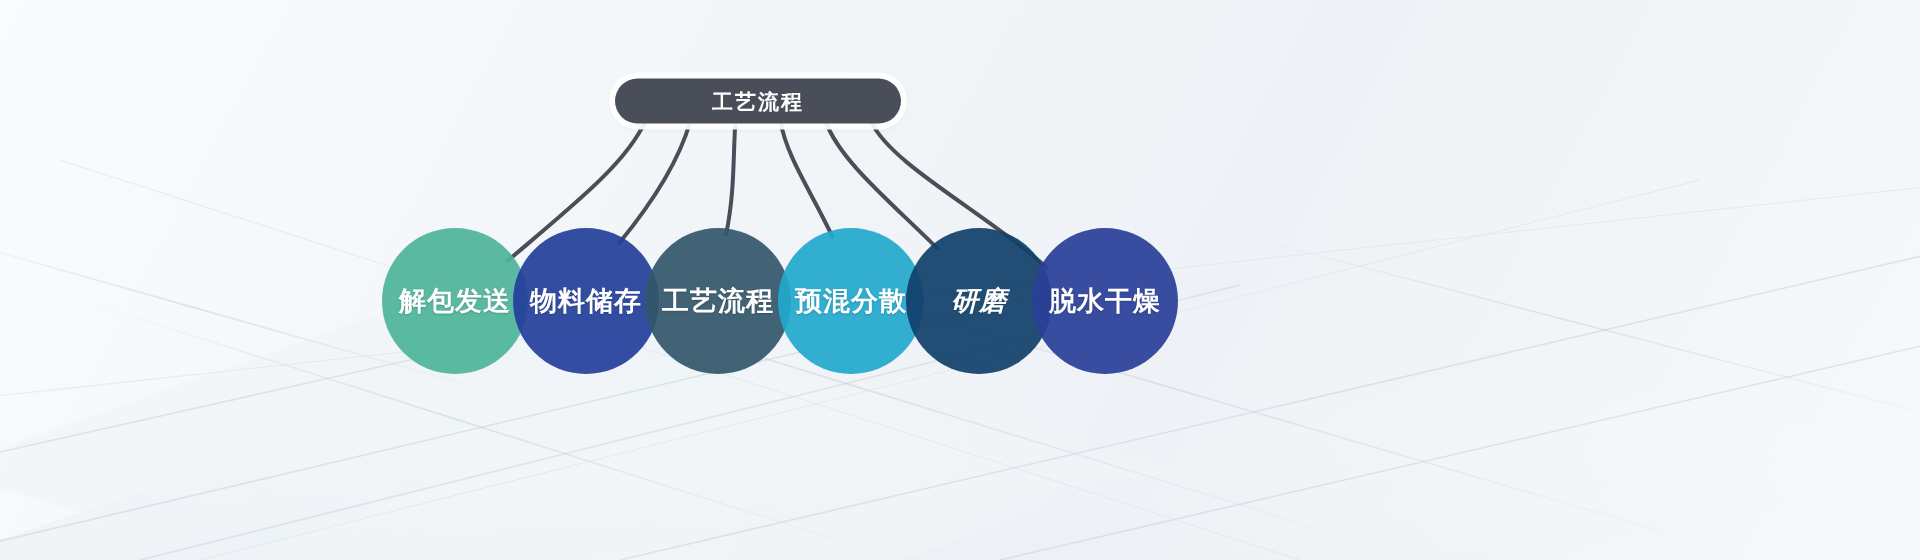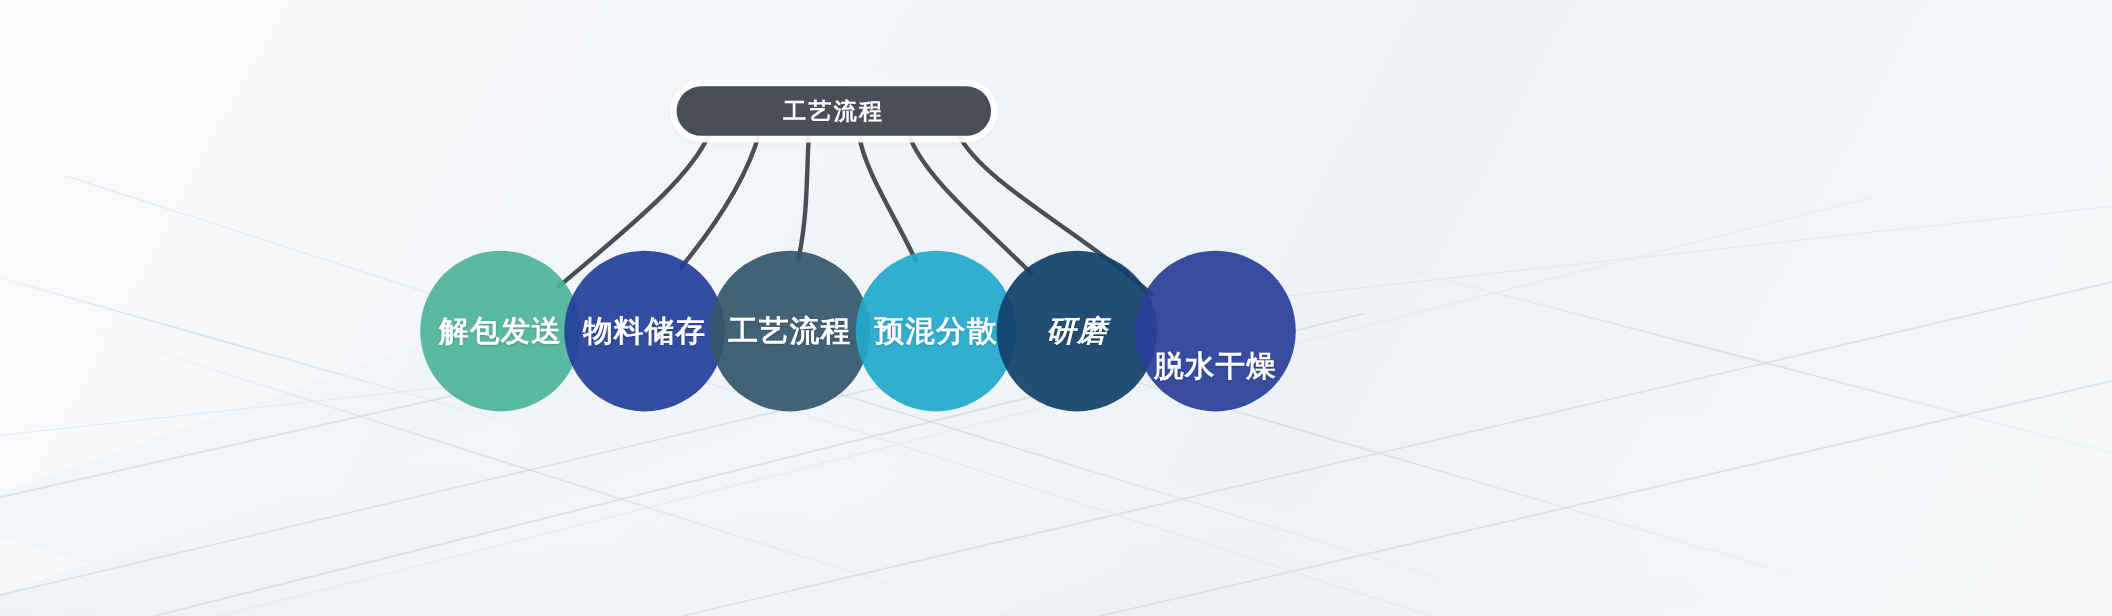--- a/index.html
+++ b/index.html
@@ -118,16 +118,16 @@
   <div id="title-pill" style="left: 758px; top: 101px; width: 286px; height: 45px; background: rgb(74, 78, 88);">
     <span id="title-text" style="color: rgb(255, 255, 255);">工艺流程</span>
   </div>
 
   <div id="labels">
       <div class="node-label" style="left: 455px; top: 301px; color: rgb(255, 255, 255);">解包发送</div>
       <div class="node-label" style="left: 586px; top: 301px; color: rgb(255, 255, 255);">物料储存</div>
       <div class="node-label" style="left: 718px; top: 301px; color: rgb(255, 255, 255);">工艺流程</div>
       <div class="node-label" style="left: 851px; top: 301px; color: rgb(255, 255, 255);">预混分散</div>
       <div class="node-label" style="left: 979px; top: 301px; color: rgb(255, 255, 255); font-style: italic;">研磨</div>
-      <div class="node-label" style="left: 1105px; top: 301px; color: rgb(255, 255, 255); margin-top: 32px;">脱水干燥</div>
+      <div class="node-label" style="left: 1105px; top: 301px; color: rgb(255, 255, 255);">脱水干燥</div>
     </div>
 
 </div>
 
 </body></html>

